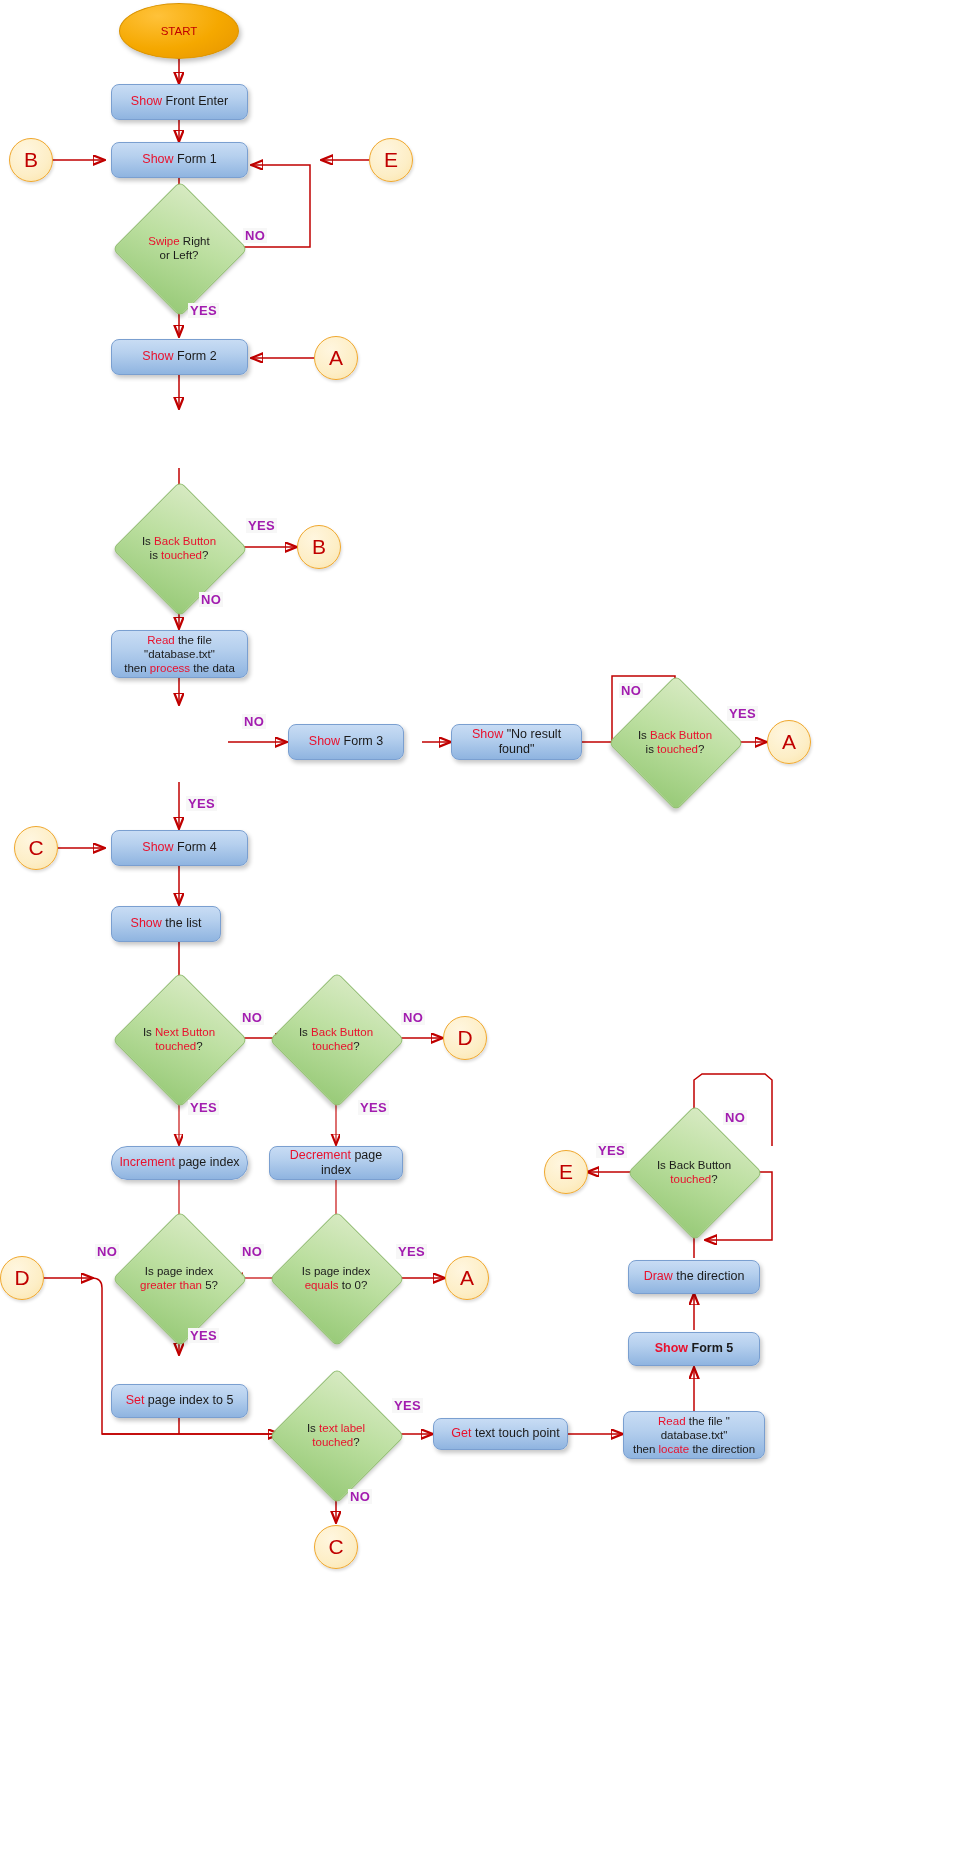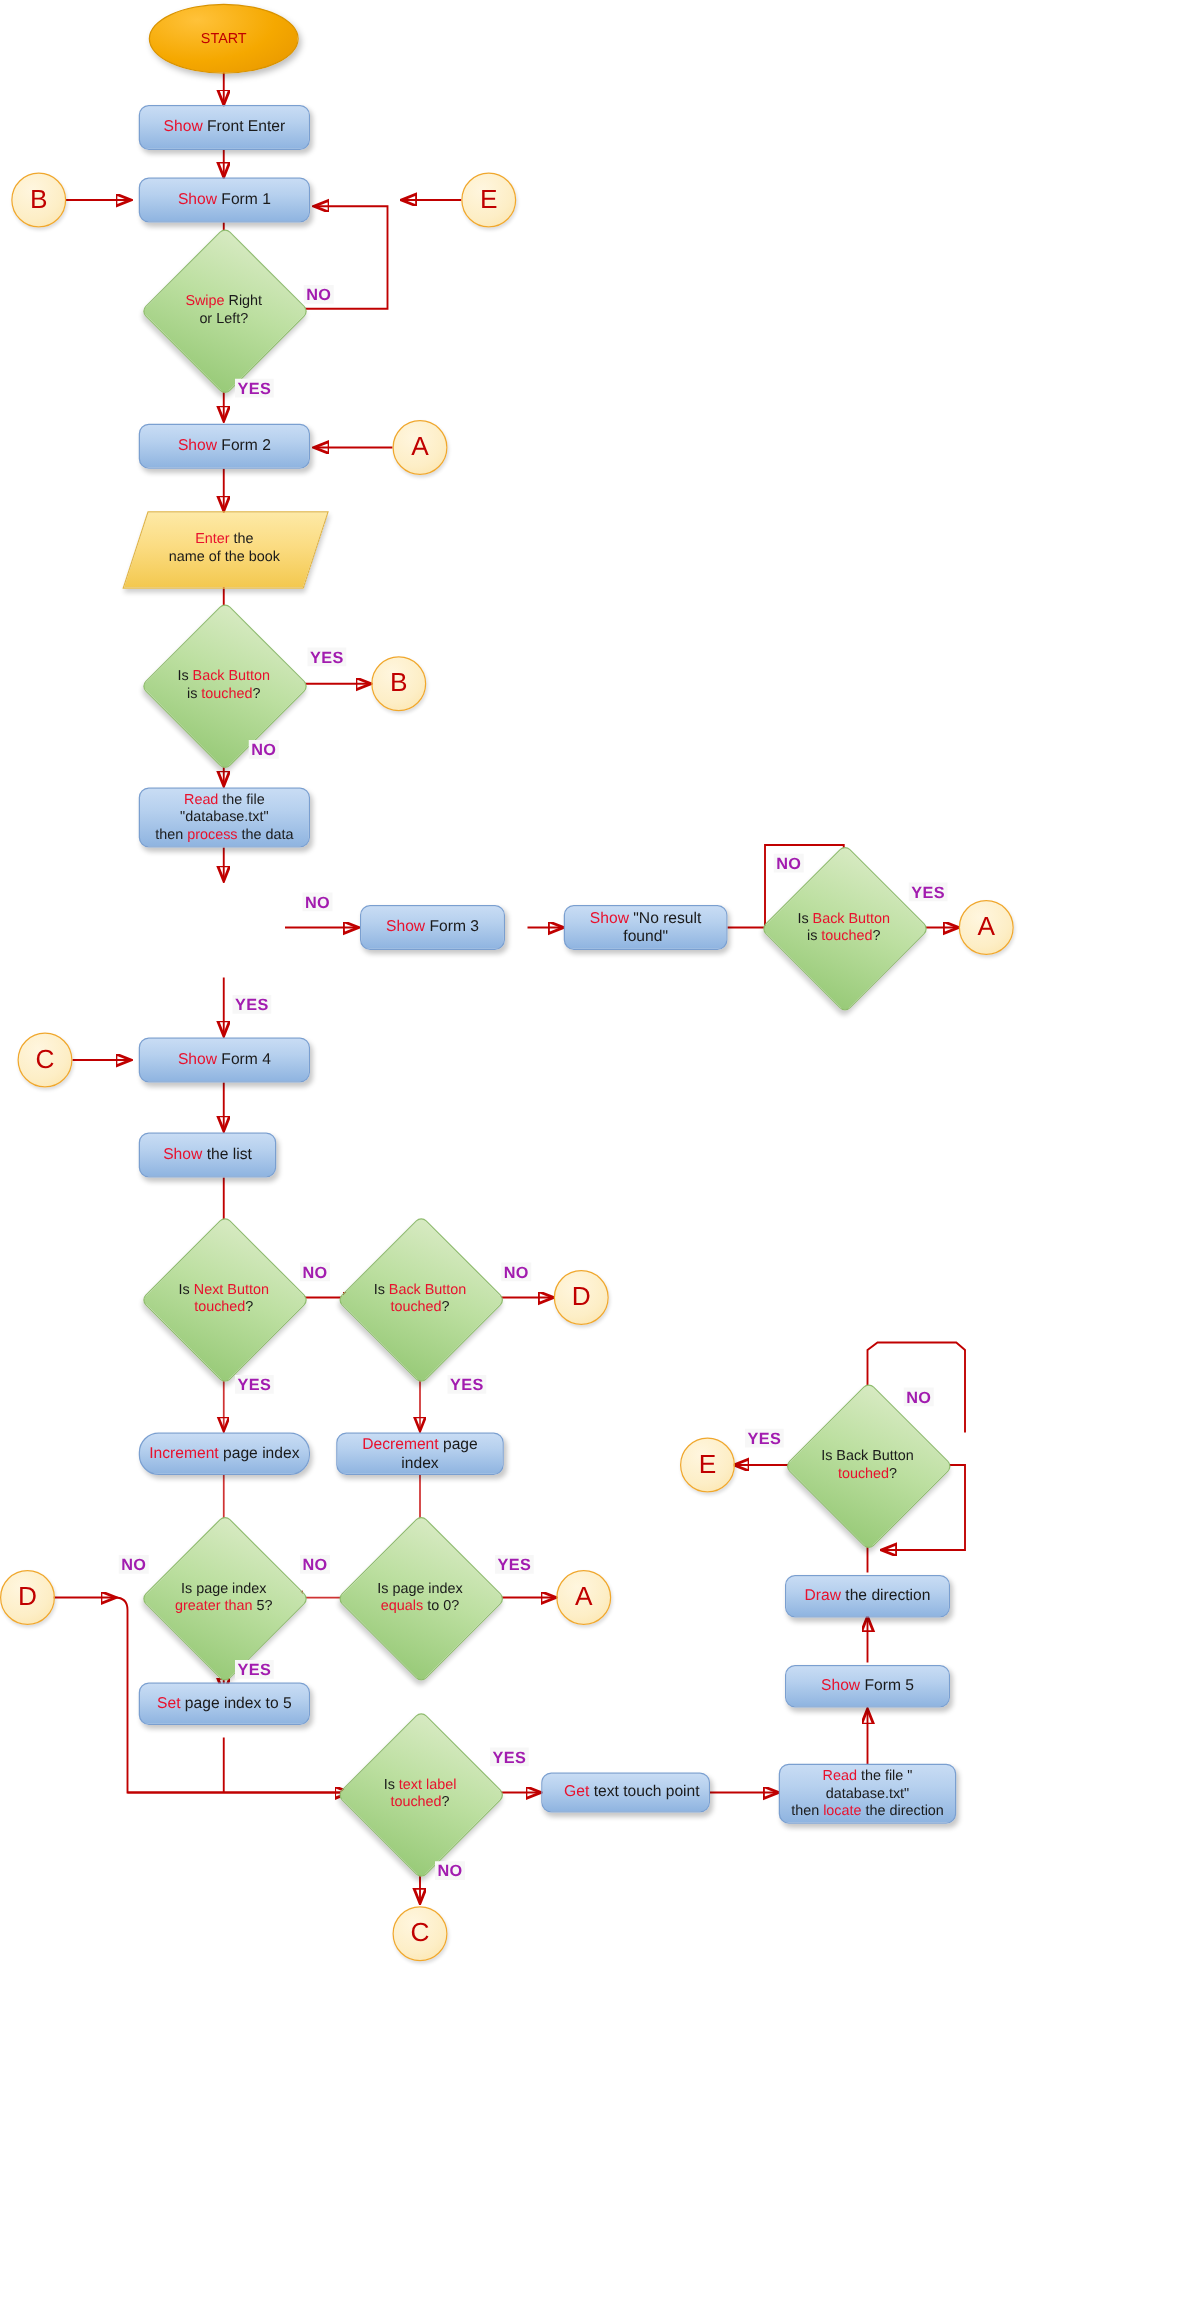--- a/index.html
+++ b/index.html
@@ -193,27 +193,20 @@
   <div class="elabel" style="left:188px;top:303px;">YES</div>
 
   <div class="node proc" style="left:111px;top:339px;width:137px;height:36px;">
     <span><span class="kw">Show</span><span> Form 2</span></span>
   </div>
 
   <div class="node conn" style="left:314px;top:336px;width:44px;height:44px;">
     <span>A</span>
   </div>
 
-  <div class="node io" style="left:108px;top:409px;width:143px;height:60px;">
-    <div class="ibody"></div>
-    <div class="itext">
-      <span class="kw">Enter</span><span> the</span><br>
-      <span>name of the book</span>
-    </div>
-  </div>
 
   <div class="node dec" style="left:132px;top:501px;width:94px;height:94px;">
     <div class="dbody"></div>
     <div class="dtext">
       <span>Is </span><span class="kw">Back Button</span><br>
       <span>is </span><span class="kw">touched</span><span>?</span>
     </div>
   </div>
   <div class="elabel" style="left:246px;top:518px;">YES</div>
   <div class="elabel" style="left:199px;top:592px;">NO</div>
@@ -317,21 +310,21 @@
   <div class="elabel" style="left:396px;top:1244px;">YES</div>
 
   <div class="node conn" style="left:0px;top:1256px;width:44px;height:44px;">
     <span>D</span>
   </div>
 
   <div class="node conn" style="left:445px;top:1256px;width:44px;height:44px;">
     <span>A</span>
   </div>
 
-  <div class="node proc" style="left:111px;top:1346px;width:137px;height:34px;text-align:center;">
+  <div class="node proc" style="left:111px;top:1384px;width:137px;height:34px;text-align:center;">
     <span><span class="kw">Set</span><span> page index to 5</span></span>
   </div>
 
   <div class="node dec" style="left:289px;top:1388px;width:94px;height:94px;">
     <div class="dbody"></div>
     <div class="dtext">
       <span>Is </span><span class="kw">text label</span><br>
       <span class="kw">touched</span><span>?</span>
     </div>
   </div>
@@ -340,21 +333,21 @@
 
   <div class="node proc" style="left:433px;top:1418px;width:135px;height:32px;padding-left:16px;">
     <span><span class="kw">Get</span><span> text touch point</span></span>
   </div>
 
   <div class="node proc" style="left:623px;top:1411px;width:142px;height:48px;font-size:11.5px;">
     <span><span class="kw">Read</span><span> the file " database.txt"</span><br>
     <span>then </span><span class="kw">locate</span><span> the direction</span></span>
   </div>
 
-  <div class="node proc" style="left:628px;top:1332px;width:132px;height:34px;">
+  <div class="node proc" style="left:628px;top:1332px;width:132px;height:34px;font-weight:bold;">
     <span><span class="kw">Show</span><span> Form 5</span></span>
   </div>
 
   <div class="node proc" style="left:628px;top:1260px;width:132px;height:34px;">
     <span><span class="kw">Draw</span><span> the direction</span></span>
   </div>
 
   <div class="node dec" style="left:647px;top:1125px;width:94px;height:94px;">
     <div class="dbody"></div>
     <div class="dtext">

